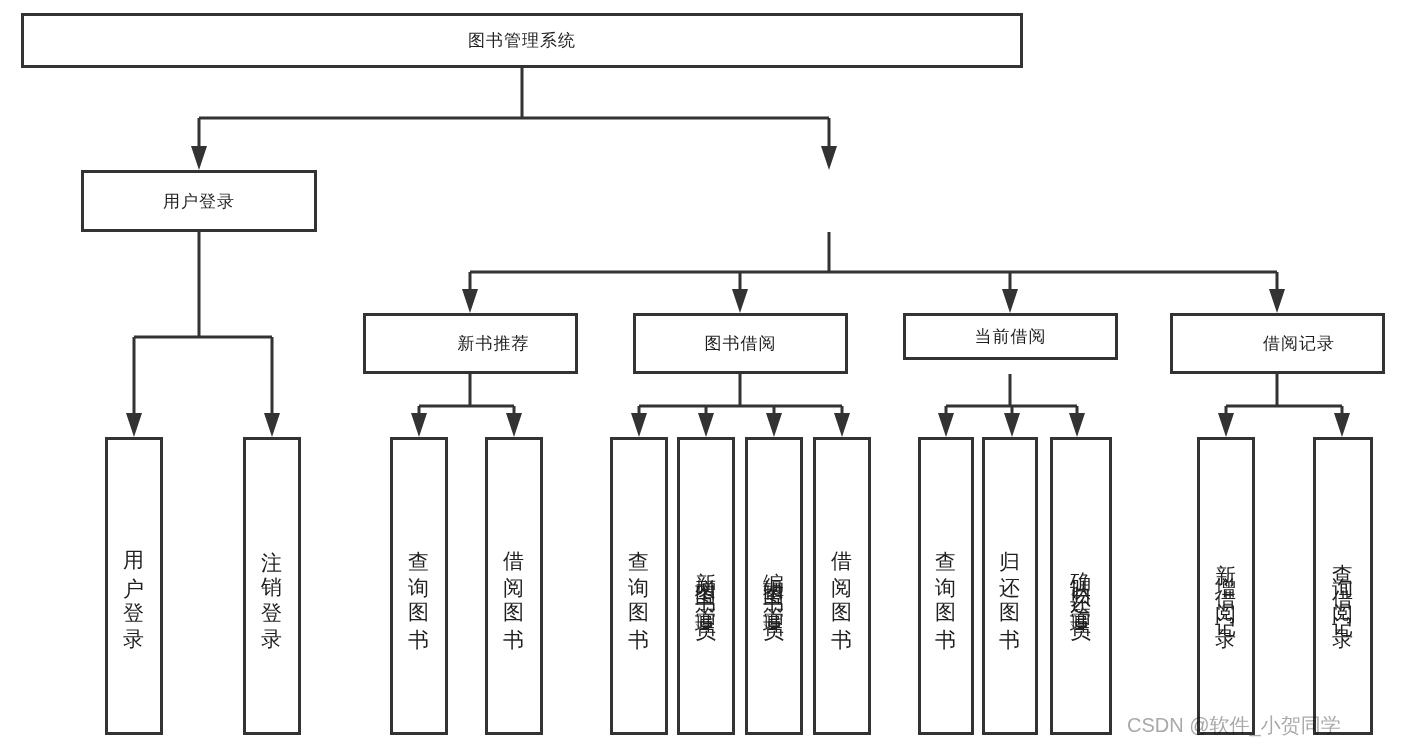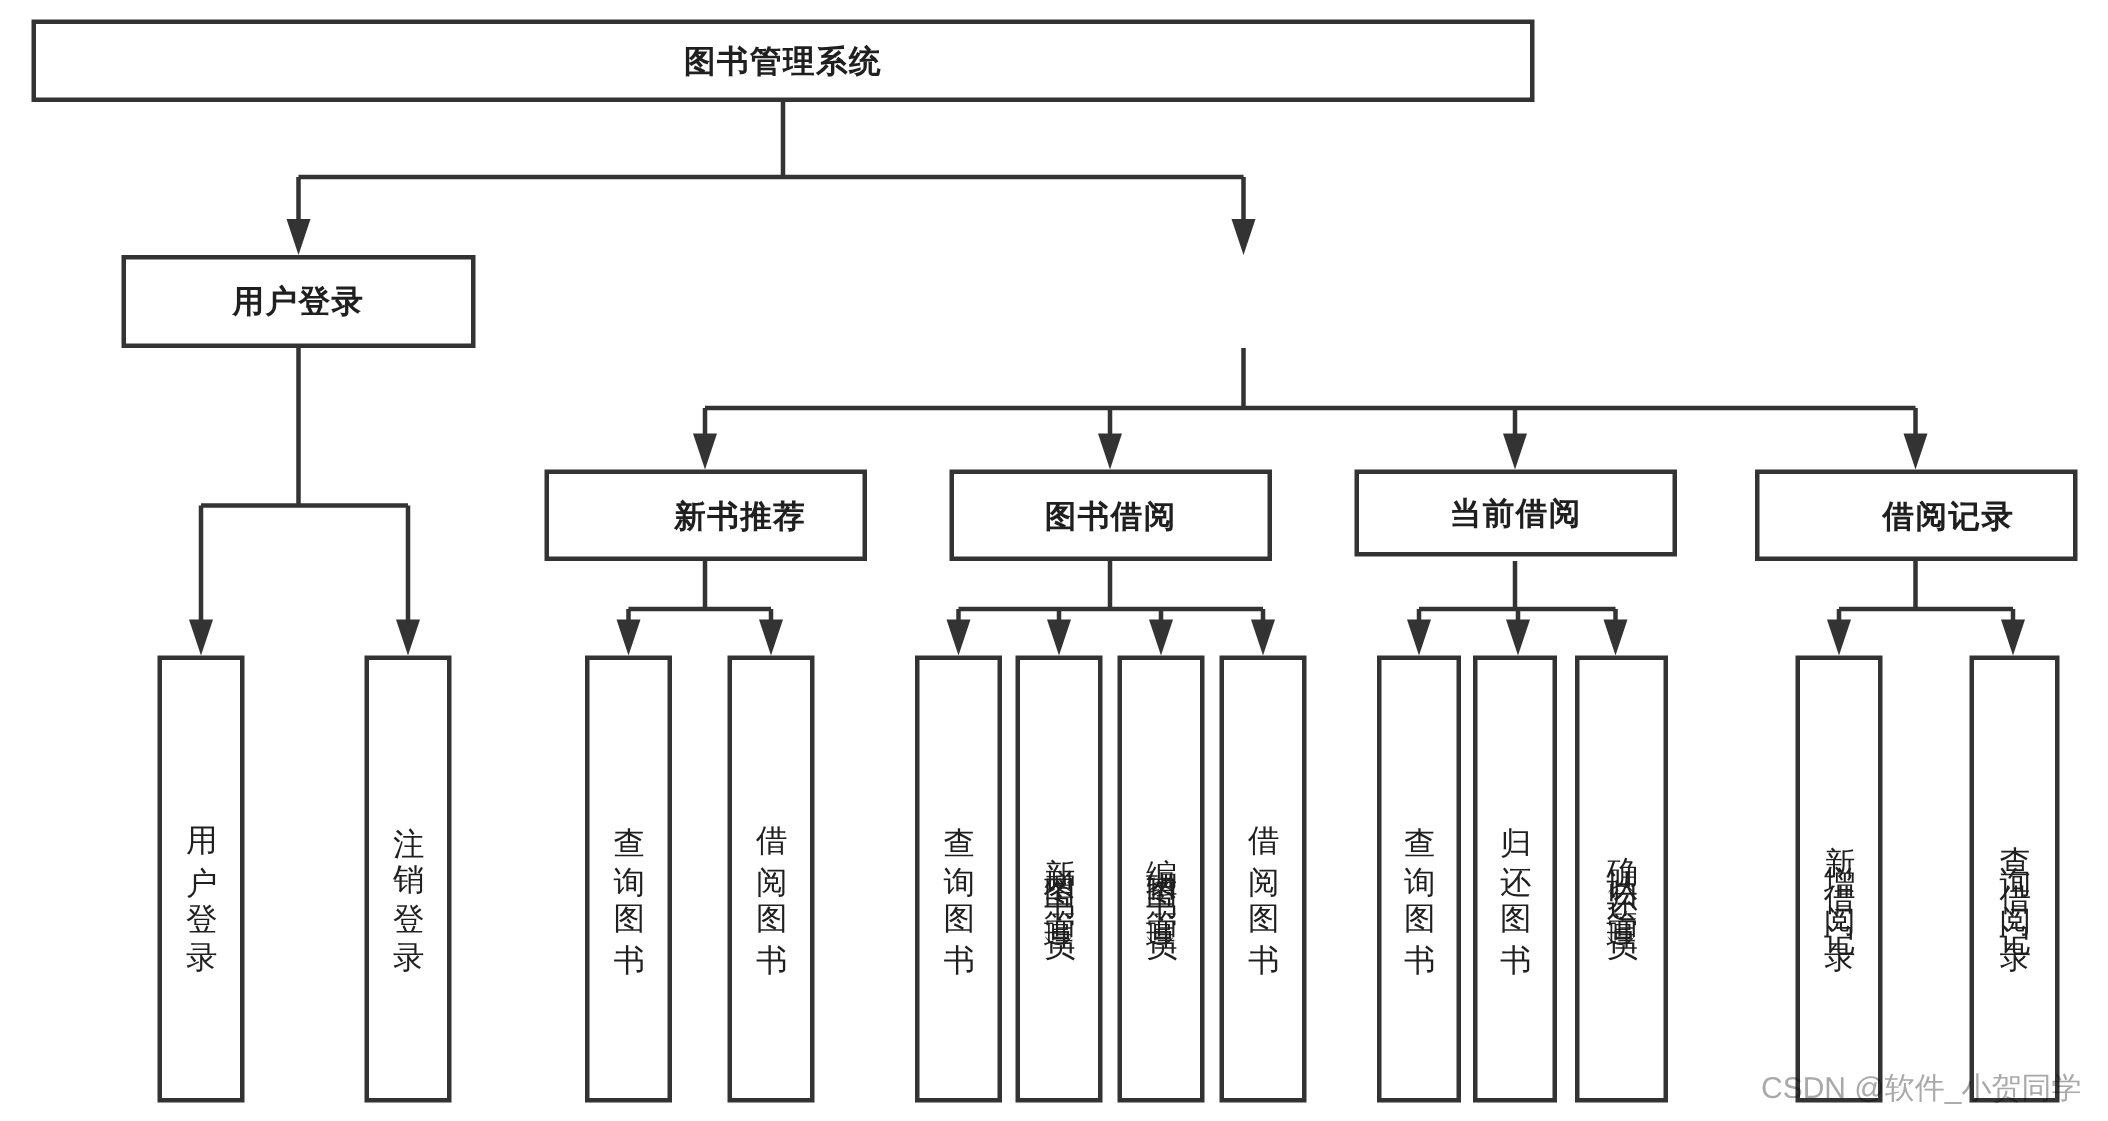--- a/index.html
+++ b/index.html
@@ -17,34 +17,34 @@
   .box {
     position: absolute;
     box-sizing: border-box;
     background: #ffffff;
     border: 3px solid #333333;
     display: flex;
     align-items: center;
     justify-content: center;
     color: #1f1f1f;
   }
-  .hlabel { font-size: 21px; letter-spacing: 1px; white-space: nowrap; font-weight: bold; }
+  .hlabel { font-size: 17px; letter-spacing: 1px; white-space: nowrap; }
   .leaf span {
     writing-mode: vertical-rl;
     text-orientation: mixed;
     font-size: 21px;
     line-height: 1;
     white-space: nowrap;
   }
   .v4 { letter-spacing: 26px; }
   .v6 { letter-spacing: 13px; }
   .v9 { letter-spacing: 7px; }
   .watermark {
     position: absolute;
-    left: 1174px;
+    left: 1127px;
     top: 712px;
     font-size: 20px;
     color: #a9a9a9;
     white-space: nowrap;
     mix-blend-mode: multiply;
     z-index: 5;
   }
 </style>
 </head>
 <body>
@@ -98,21 +98,21 @@
   <div class="box" style="left:81px; top:170px; width:236px; height:62px;">
     <span class="hlabel">用户登录</span>
   </div>
 
   <div class="box" style="left:363px; top:313px; width:215px; height:61px;padding-left:46px;">
     <span class="hlabel">新书推荐</span>
   </div>
   <div class="box" style="left:633px; top:313px; width:215px; height:61px;">
     <span class="hlabel">图书借阅</span>
   </div>
-  <div class="box" style="left:903px; top:313px; width:215px; height:58px;align-items:center;">
+  <div class="box" style="left:903px; top:313px; width:215px; height:47px;align-items:center;">
     <span class="hlabel">当前借阅</span>
   </div>
   <div class="box" style="left:1170px; top:313px; width:215px; height:61px;padding-left:43px;">
     <span class="hlabel">借阅记录</span>
   </div>
 
   <div class="box leaf" style="left:105px; top:437px; width:58px; height:298px;">
     <span class="v4">用户登录</span>
   </div>
   <div class="box leaf" style="left:243px; top:437px; width:58px; height:298px;">

